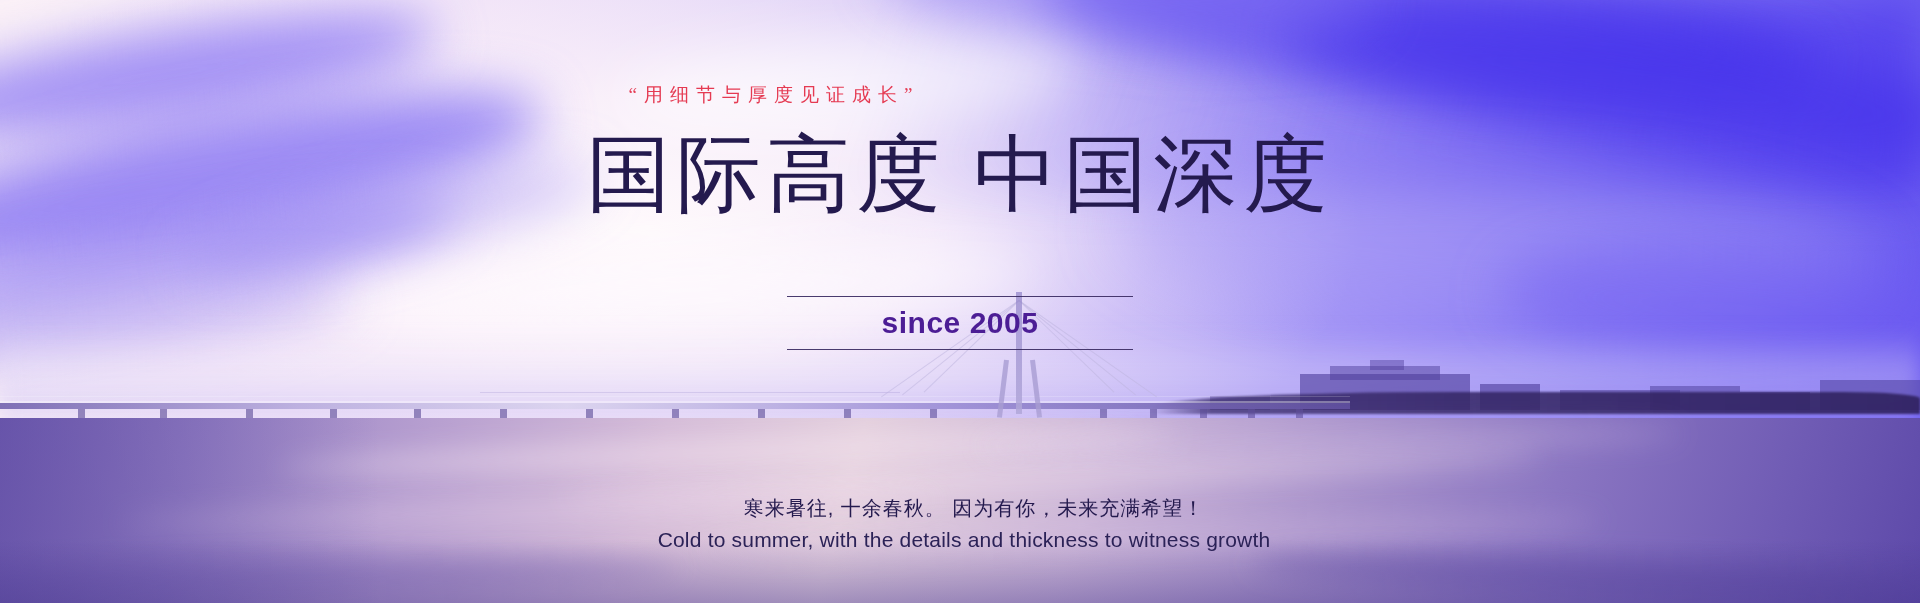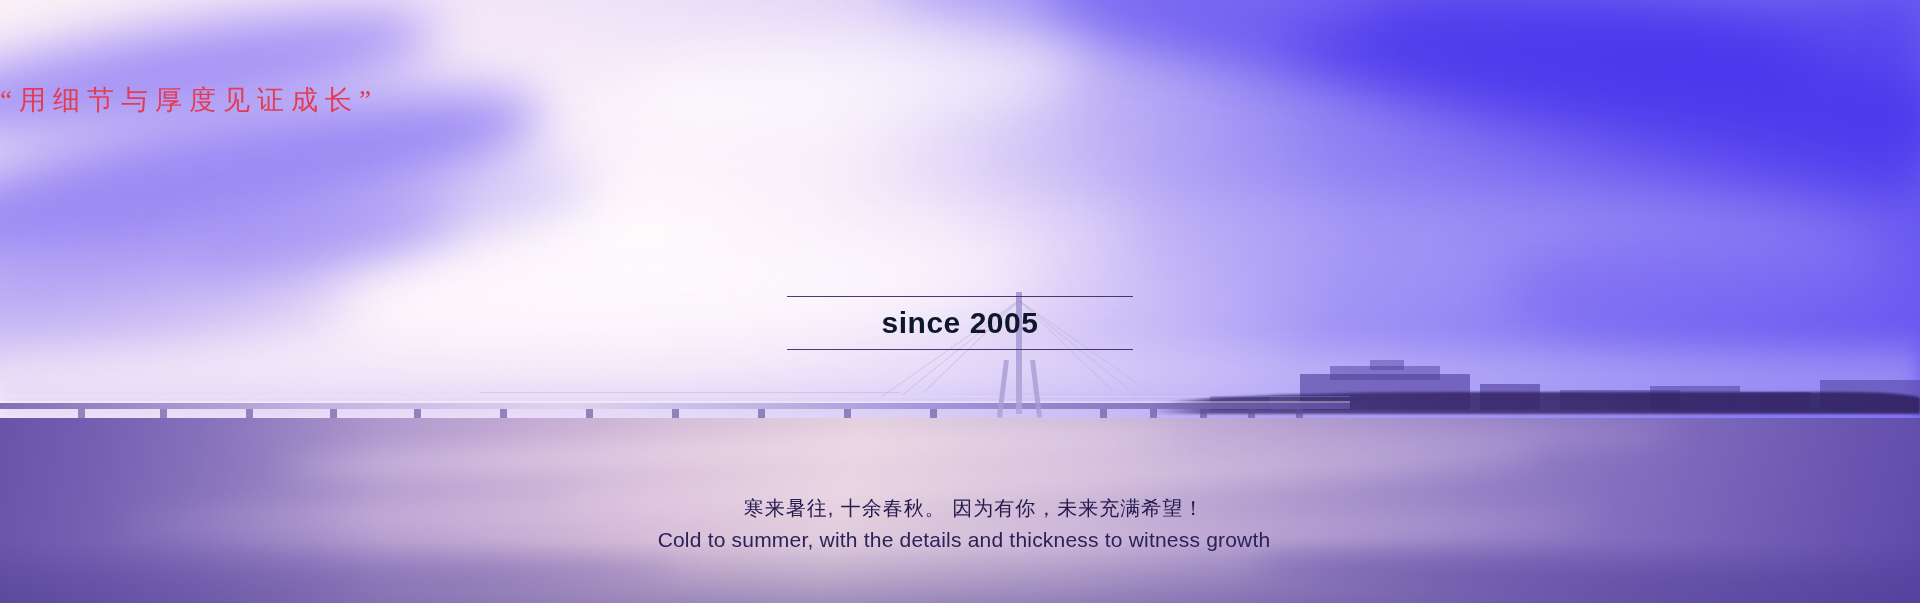--- a/index.html
+++ b/index.html
@@ -137,22 +137,23 @@
   .water-left{
     position:absolute; left:0; top:418px; width:380px; height:185px;
     background:linear-gradient(to right, rgba(86,68,160,0.55) 0%, rgba(86,68,160,0.0) 100%);
   }
 
   
   .content{ position:absolute; left:0; top:0; width:1920px; height:603px; }
 
   .tagline{
     position:absolute; left:0; top:82px; width:1548px;
+    text-align:center;
     font-family:"Liberation Serif", serif;
-    font-size:27px;
+    font-size:19px;
     letter-spacing:7px;
     color:#e53a52;
     white-space:nowrap;
   }
   .headline{
     position:absolute; left:0; top:128px; width:1920px;
     text-align:center;
     font-family:"Liberation Serif", serif;
     font-size:84px;
     line-height:1.12;
@@ -163,21 +164,21 @@
   .since-wrap{
     position:absolute; left:787px; top:296px; width:346px;
   }
   .rule{ width:100%; height:1px; background:#3a2a62; opacity:0.92; }
   .since{
     text-align:center;
     font-family:"Liberation Sans", sans-serif;
     font-weight:bold;
     font-size:30px;
     letter-spacing:0.5px;
-    color:#0f172a;
+    color:#4c1d95;
     padding:9px 0 9px 0;
   }
   .sub-cn{
     position:absolute; left:14px; top:495px; width:1920px;
     text-align:center;
     font-family:"Liberation Sans", sans-serif;
     font-size:20px;
     letter-spacing:1px;
     color:#241a4e;
     white-space:nowrap;
@@ -270,20 +271,21 @@
   <div class="wave w5"></div>
   <div class="wave w6"></div>
   <div class="wave w7"></div>
   <div class="water-left"></div>
   <div class="water-dark"></div>
 
   <div class="content">
 
     <div class="tagline">“用细节与厚度见证成长”</div>
 
+    <div class="headline">国际高度  中国深度</div>
 
     <div class="since-wrap">
       <div class="rule"></div>
       <div class="since">since 2005</div>
       <div class="rule"></div>
     </div>
 
     <div class="sub-cn">寒来暑往, 十余春秋。 因为有你，未来充满希望！</div>
 
     <div class="sub-en">Cold to summer, with the details and thickness to witness growth</div>

